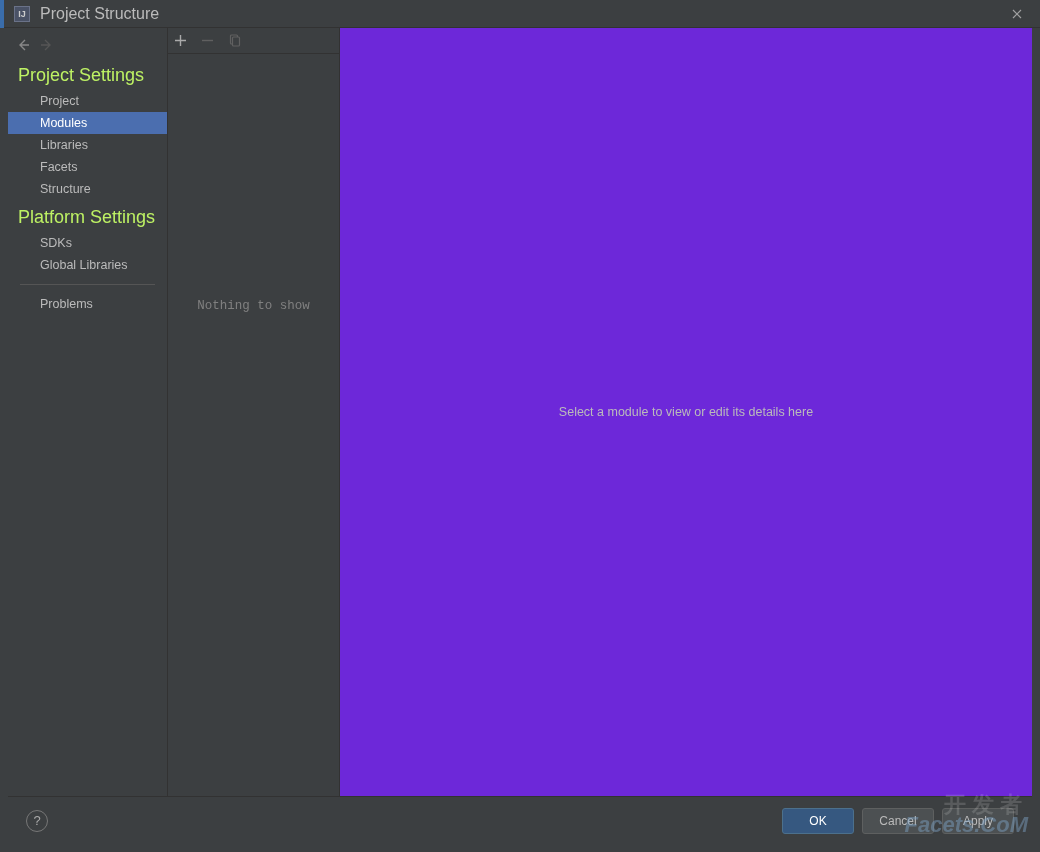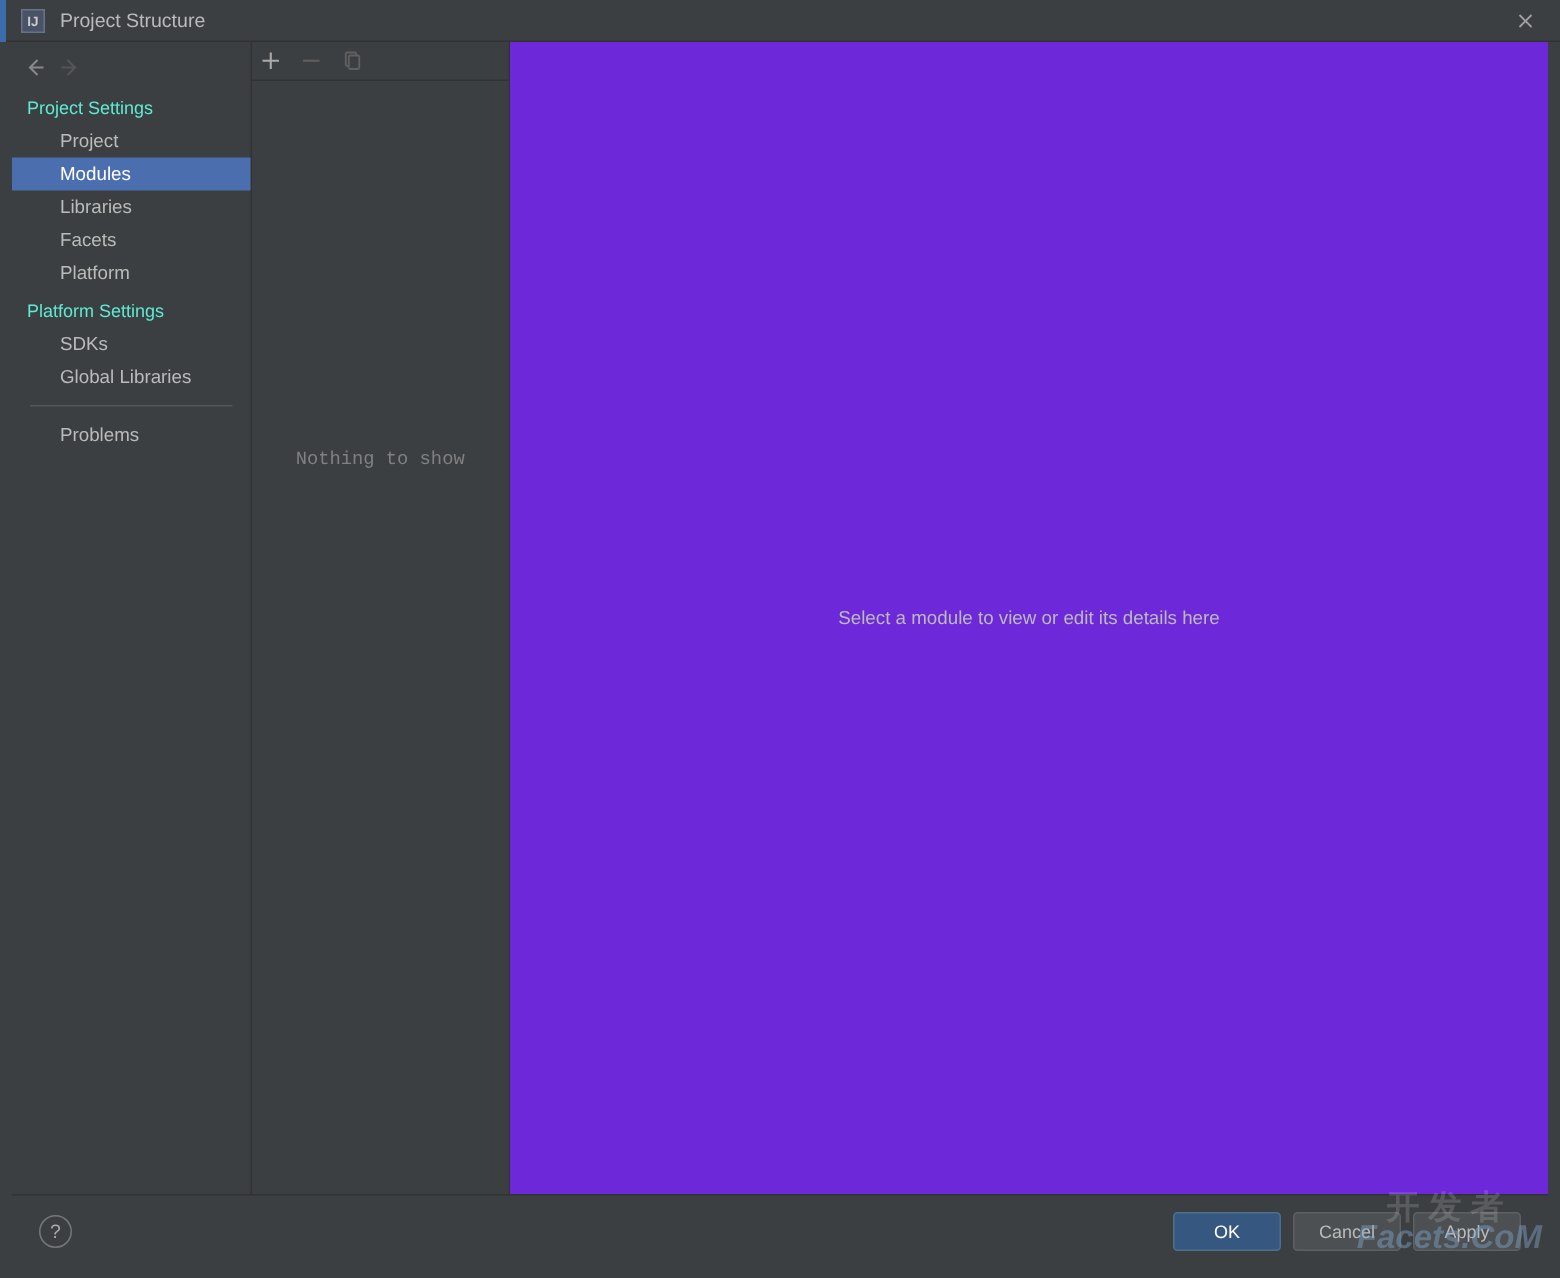--- a/index.html
+++ b/index.html
@@ -40,21 +40,21 @@
       border: 1px solid #6a7288;
       display: flex;
       align-items: center;
       justify-content: center;
       font-size: 9px;
       font-weight: bold;
       color: #cccccc;
       margin-right: 10px;
     }
     .title-bar-title {
-      font-size: 13px;
+      font-size: 16px;
       color: #bbbbbb;
       flex: 1;
     }
     .title-bar-close {
       width: 30px;
       height: 24px;
       display: flex;
       align-items: center;
       justify-content: center;
       cursor: pointer;
@@ -92,22 +92,22 @@
     }
     .nav-arrow.disabled {
       color: #555555;
     }
     .nav-arrow svg {
       width: 14px;
       height: 14px;
     }
     .sidebar-section-header {
       padding: 7px 10px 4px 10px;
-      font-size: 12px;
-      color: #5eead4;
+      font-size: 18px;
+      color: #bef264;
     }
     .sidebar-item {
       padding: 4px 10px 4px 32px;
       font-size: 12.5px;
       color: #bbbbbb;
       cursor: pointer;
     }
     .sidebar-item.selected {
       background: #4b6eaf;
       color: #ffffff;
@@ -213,21 +213,21 @@
       background: #365880;
       border-color: #4c708c;
       color: #ffffff;
       font-weight: 500;
     }
     .watermark {
       position: absolute;
       right: 12px;
       bottom: 16px;
       pointer-events: none;
-      text-align: center;
+      text-align: right;
       line-height: 1;
     }
     .watermark-cn {
       font-size: 22px;
       color: rgba(255,255,255,0.15);
       font-weight: 600;
       letter-spacing: 6px;
     }
     .watermark-en {
       font-size: 22px;
@@ -265,21 +265,21 @@
             <path d="M5 2 L10 7 L5 12 M10 7 L1 7" stroke="currentColor" stroke-width="1.4" fill="none"></path>
           </svg>
       </span>
     </div>
 
     <div class="sidebar-section-header">Project Settings</div>
     <div class="sidebar-item">Project</div>
     <div class="sidebar-item selected">Modules</div>
     <div class="sidebar-item">Libraries</div>
     <div class="sidebar-item">Facets</div>
-    <div class="sidebar-item">Platform</div>
+    <div class="sidebar-item">Structure</div>
 
     <div class="sidebar-section-header">Platform Settings</div>
     <div class="sidebar-item">SDKs</div>
     <div class="sidebar-item">Global Libraries</div>
 
     <div class="sidebar-divider"></div>
 
     <div class="sidebar-item">Problems</div>
   </div>
 

